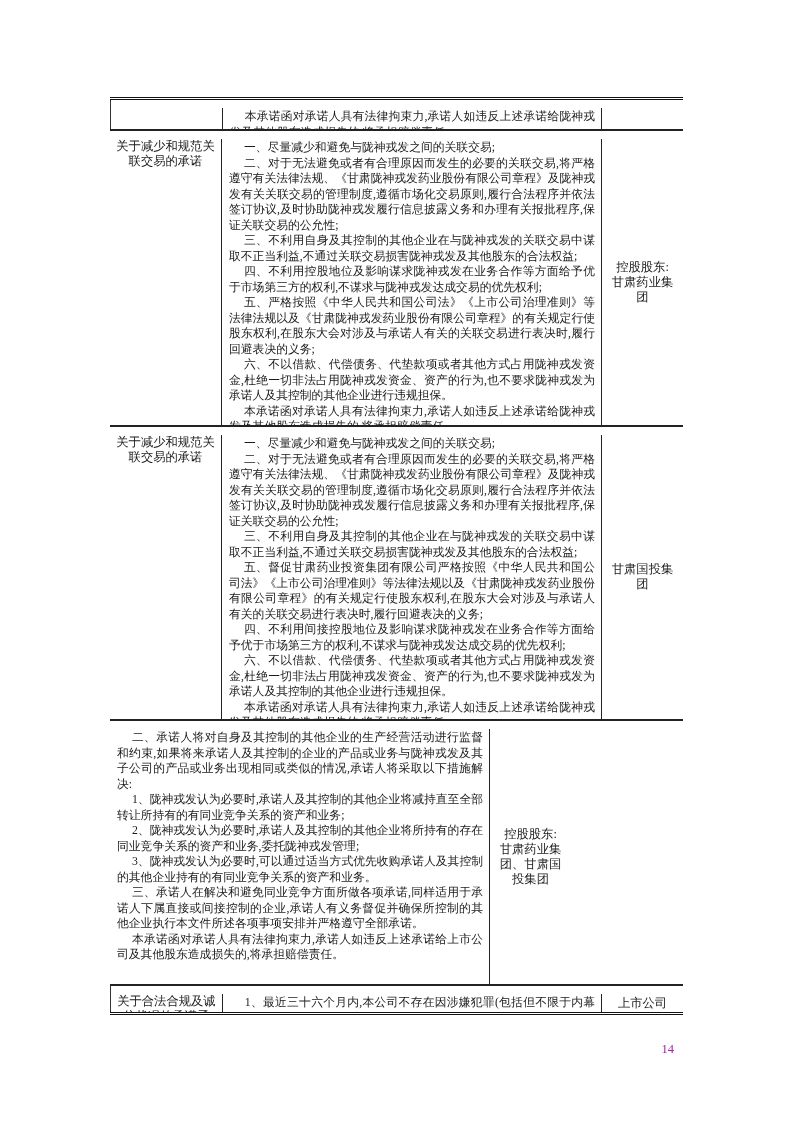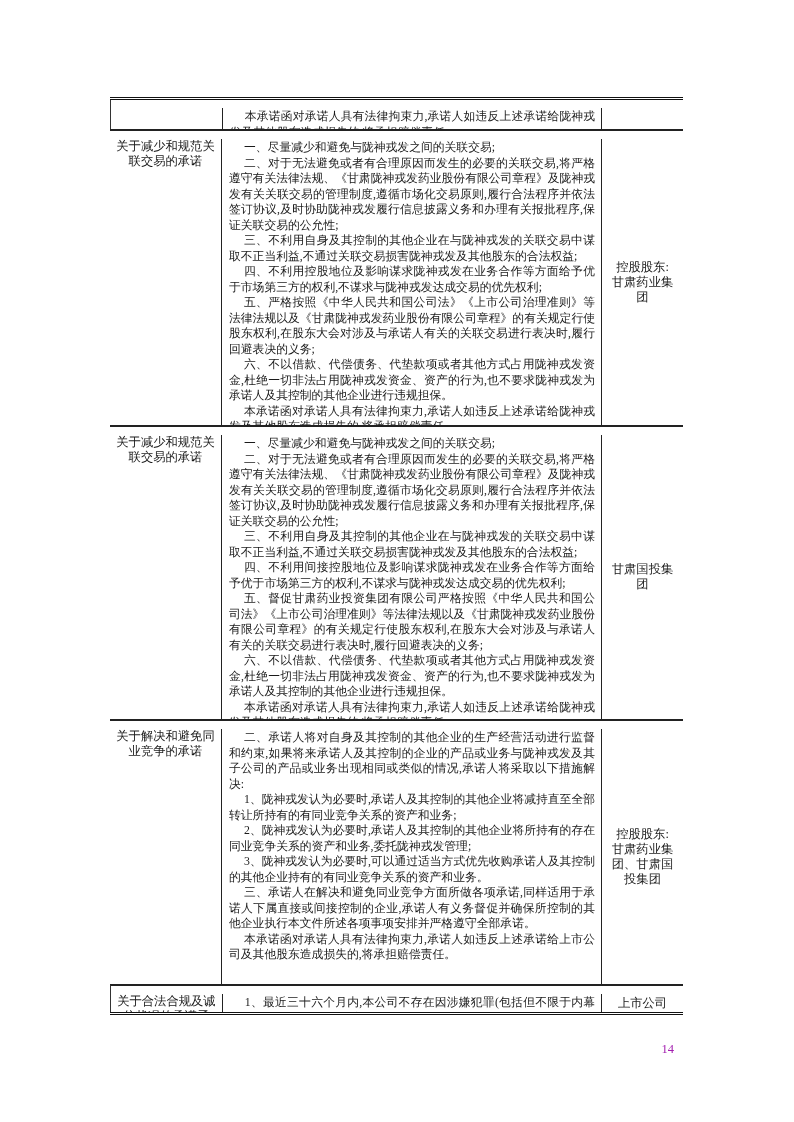--- a/index.html
+++ b/index.html
@@ -113,35 +113,31 @@
   </div>
         <div class="tr row-2">
     <div class="td cat">
       <span>关于减少和规范关
 联交易的承诺</span>
     </div>
     <div class="td content">
             <p>一、尽量减少和避免与陇神戎发之间的关联交易;</p>
             <p>二、对于无法避免或者有合理原因而发生的必要的关联交易,将严格遵守有关法律法规、《甘肃陇神戎发药业股份有限公司章程》及陇神戎发有关关联交易的管理制度,遵循市场化交易原则,履行合法程序并依法签订协议,及时协助陇神戎发履行信息披露义务和办理有关报批程序,保证关联交易的公允性;</p>
             <p>三、不利用自身及其控制的其他企业在与陇神戎发的关联交易中谋取不正当利益,不通过关联交易损害陇神戎发及其他股东的合法权益;</p>
+            <p>五、督促甘肃药业投资集团有限公司严格按照《中华人民共和国公司法》《上市公司治理准则》等法律法规以及《甘肃陇神戎发药业股份有限公司章程》的有关规定行使股东权利,在股东大会对涉及与承诺人有关的关联交易进行表决时,履行回避表决的义务;</p>
             <p>四、不利用间接控股地位及影响谋求陇神戎发在业务合作等方面给予优于市场第三方的权利,不谋求与陇神戎发达成交易的优先权利;</p>
-            <p>五、督促甘肃药业投资集团有限公司严格按照《中华人民共和国公司法》《上市公司治理准则》等法律法规以及《甘肃陇神戎发药业股份有限公司章程》的有关规定行使股东权利,在股东大会对涉及与承诺人有关的关联交易进行表决时,履行回避表决的义务;</p>
             <p>六、不以借款、代偿债务、代垫款项或者其他方式占用陇神戎发资金,杜绝一切非法占用陇神戎发资金、资产的行为,也不要求陇神戎发为承诺人及其控制的其他企业进行违规担保。</p>
             <p>本承诺函对承诺人具有法律拘束力,承诺人如违反上述承诺给陇神戎发及其他股东造成损失的,将承担赔偿责任。</p>
           </div>
     <div class="td party">
       <span>甘肃国投集
 团</span>
     </div>
   </div>
         <div class="tr row-3">
-    <div class="td cat">
-      <span>关于解决和避免同
-业竞争的承诺</span>
-    </div>
     <div class="td content">
             <p>二、承诺人将对自身及其控制的其他企业的生产经营活动进行监督和约束,如果将来承诺人及其控制的企业的产品或业务与陇神戎发及其子公司的产品或业务出现相同或类似的情况,承诺人将采取以下措施解决:</p>
             <p>1、陇神戎发认为必要时,承诺人及其控制的其他企业将减持直至全部转让所持有的有同业竞争关系的资产和业务;</p>
             <p>2、陇神戎发认为必要时,承诺人及其控制的其他企业将所持有的存在同业竞争关系的资产和业务,委托陇神戎发管理;</p>
             <p>3、陇神戎发认为必要时,可以通过适当方式优先收购承诺人及其控制的其他企业持有的有同业竞争关系的资产和业务。</p>
             <p>三、承诺人在解决和避免同业竞争方面所做各项承诺,同样适用于承诺人下属直接或间接控制的企业,承诺人有义务督促并确保所控制的其他企业执行本文件所述各项事项安排并严格遵守全部承诺。</p>
             <p>本承诺函对承诺人具有法律拘束力,承诺人如违反上述承诺给上市公司及其他股东造成损失的,将承担赔偿责任。</p>
           </div>
     <div class="td party">
       <span>控股股东:

